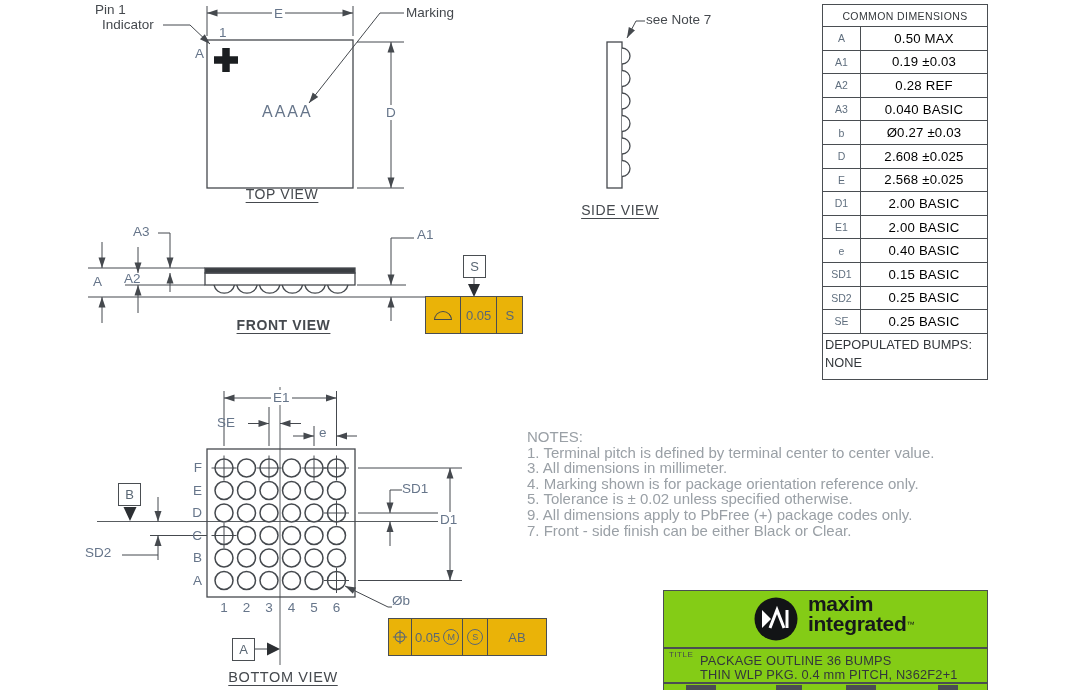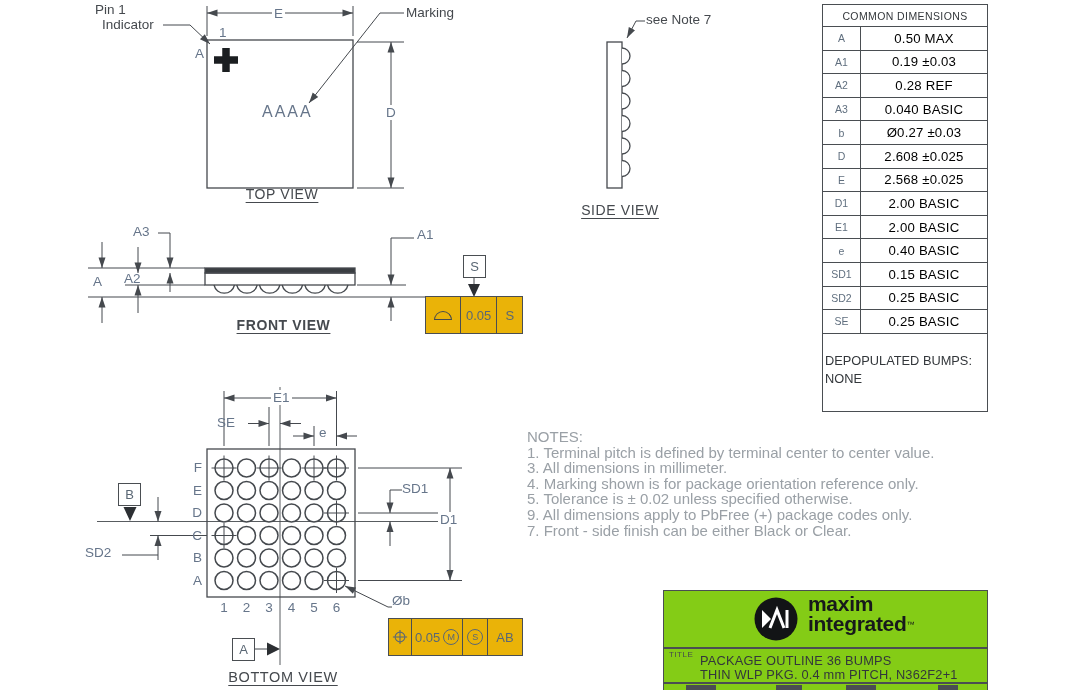--- a/index.html
+++ b/index.html
@@ -13,21 +13,21 @@
         text-decoration:underline;text-underline-offset:3px;text-align:center;}
   .rowlbl{width:16px;text-align:right;}
   .collbl{width:14px;text-align:center;}
   
   .dim-table{position:absolute;left:822px;top:4px;z-index:2;width:166px;border-collapse:collapse;
         border:1.8px solid #4a4e52;background:#fff;}
   .dim-table td{border:1.2px solid #4a4e52;height:22.6px;padding:0;}
   .dim-table td.sym{width:37px;text-align:center;font-size:10.5px;color:#5f6e7e;}
   .dim-table td.val{text-align:center;font-size:13.2px;color:#000000;letter-spacing:.2px;margin-left:14px;}
   .dim-table td.hdr{text-align:center;font-size:10.5px;color:#33373b;letter-spacing:.4px;height:21px;}
-  .dim-table td.foot{font-size:12.8px;color:#33373b;text-align:left;padding:18px 2px;height:41px;vertical-align:top;line-height:1.45;}
+  .dim-table td.foot{font-size:12.8px;color:#33373b;text-align:left;padding:2px 2px;height:41px;vertical-align:top;line-height:1.45;}
   
   #notes{position:absolute;left:527px;top:429px;z-index:2;font-size:15px;line-height:15.6px;color:#9aa0a6;}
   
   .datum{position:absolute;z-index:2;width:21px;height:21px;border:1.4px solid #4a4e52;background:#fff;
         display:flex;align-items:center;justify-content:center;font-size:13px;color:#5a6774;}
   .fcf{position:absolute;z-index:2;display:flex;height:38px;border:1.4px solid #4a4e52;background:#eab308;box-sizing:border-box;}
   .fcf .cell{display:flex;align-items:center;justify-content:center;border-left:1.4px solid #4a4e52;
         padding:0 5px;font-size:13px;color:#5a6774;}
   .fcf .cell:first-child{border-left:none;}
   .profile-sym{display:inline-block;width:18px;height:9px;border:1.3px solid #45494e;
@@ -257,21 +257,21 @@
             </g>
           </svg>
       </span>
       <span class="cell" style="padding:0 3px;">
         <span>0.05</span>
         <span class="circ">M</span>
       </span>
       <span class="cell" style="padding:0 4px;">
         <span class="circ" style="margin-left:0;">S</span>
       </span>
-      <span class="cell" style="padding:0 8px;">AB</span>
+      <span class="cell" style="padding:0 20px;">AB</span>
     </div>
     <span class="view-title" style="left:228px;top:669px;width:110px;font-size:14.5px;">BOTTOM VIEW</span>
   <span class="dim rowlbl" style="left: 186px; top: 460px;">F</span>
       <span class="dim rowlbl" style="left: 186px; top: 482.5px;">E</span>
       <span class="dim rowlbl" style="left: 186px; top: 505px;">D</span>
       <span class="dim rowlbl" style="left: 186px; top: 527.5px;">C</span>
       <span class="dim rowlbl" style="left: 186px; top: 550px;">B</span>
       <span class="dim rowlbl" style="left: 186px; top: 572.5px;">A</span>
       <span class="dim collbl" style="left: 217px; top: 600px;">1</span>
       <span class="dim collbl" style="left: 239.5px; top: 600px;">2</span>

